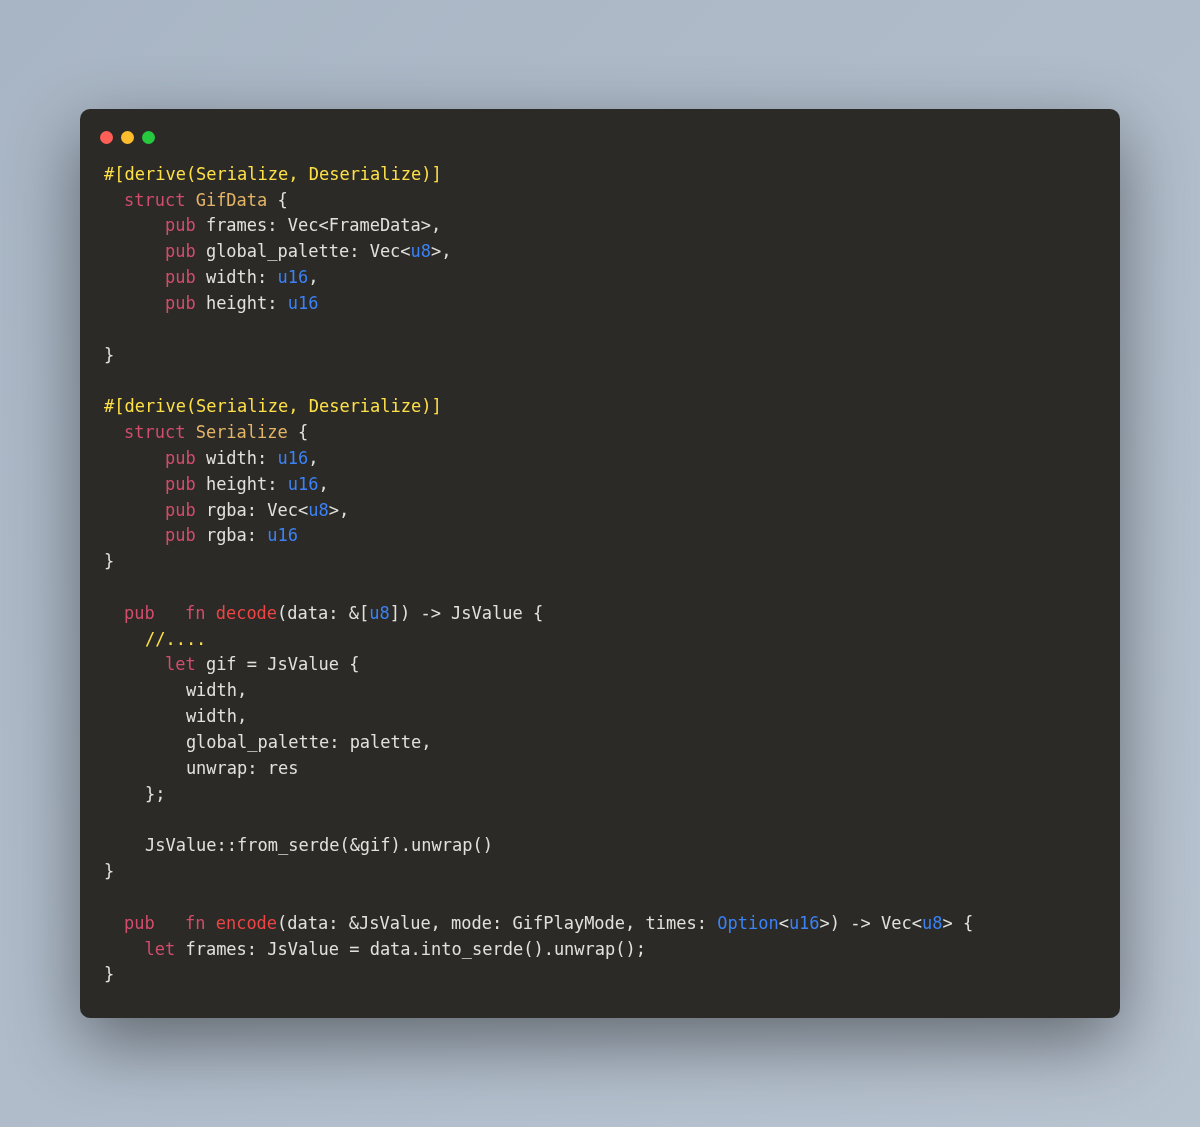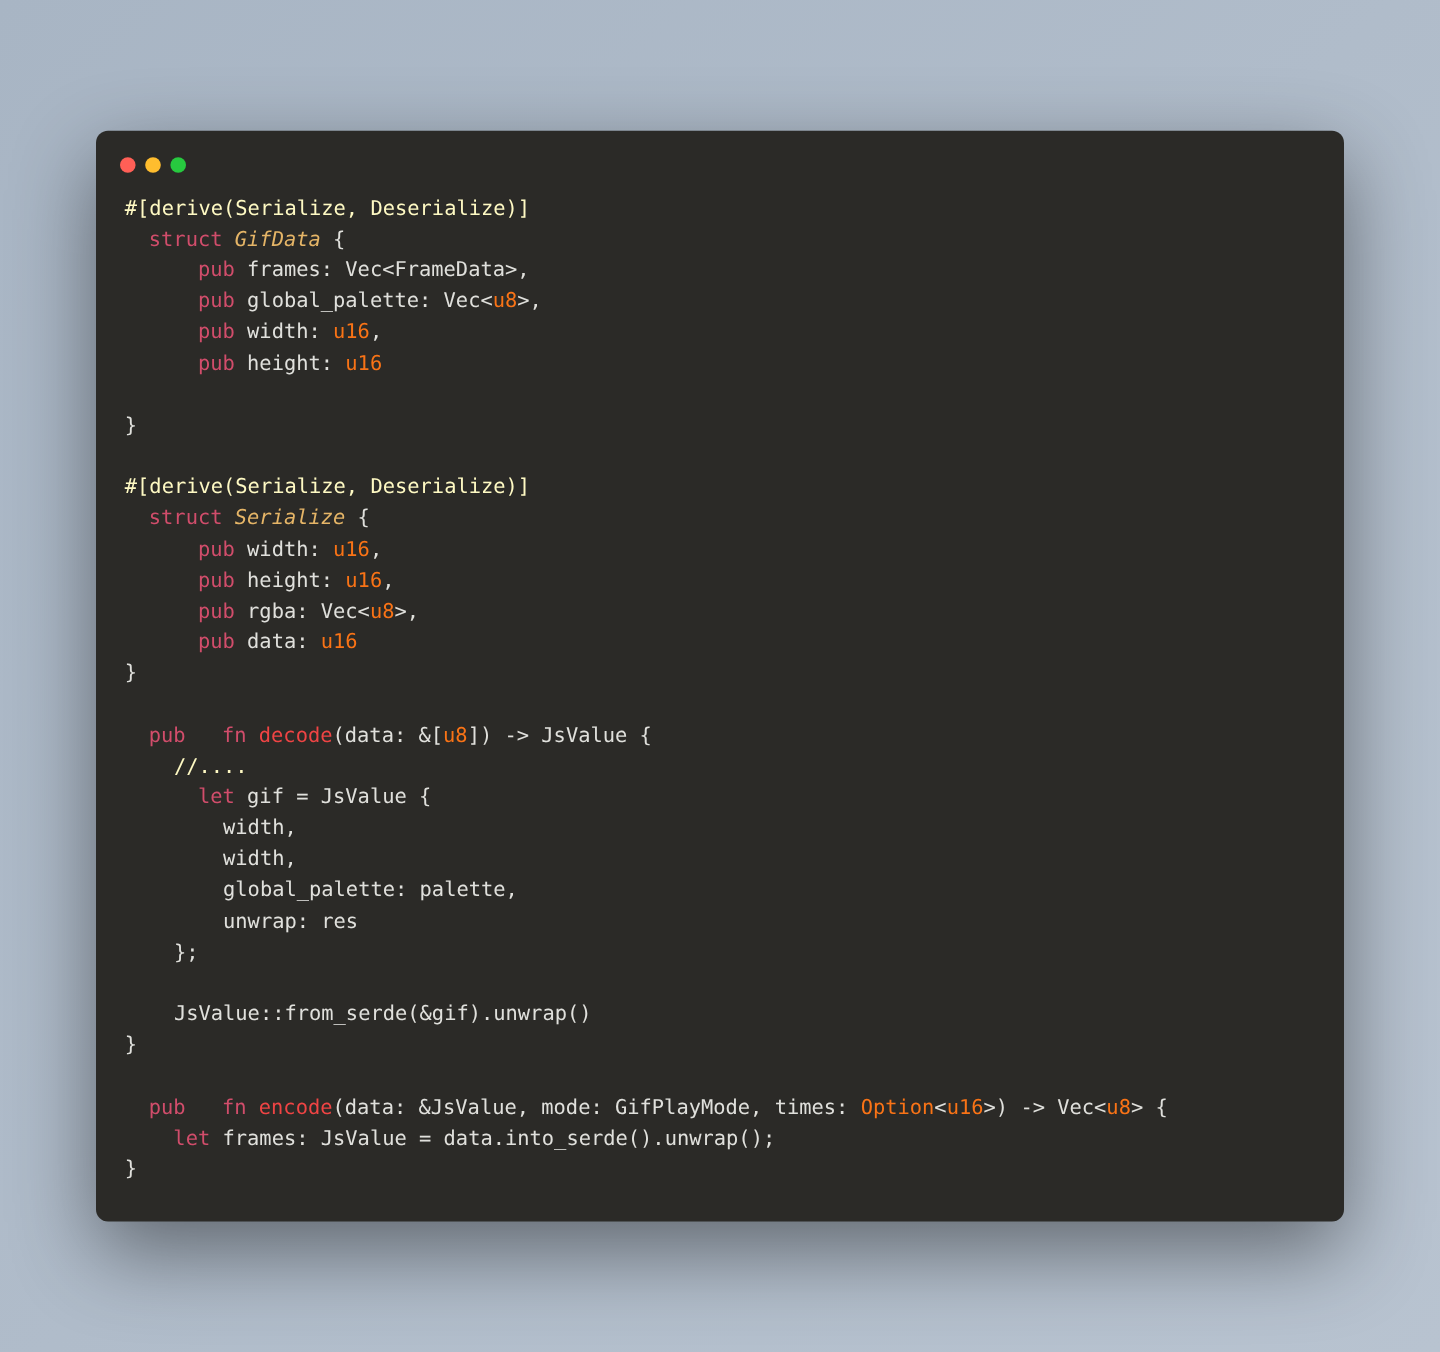--- a/index.html
+++ b/index.html
@@ -33,24 +33,24 @@
     .dot.red { background: #ff5f56; }
     .dot.yellow { background: #ffbd2e; }
     .dot.green { background: #27c93f; }
     .code {
       padding: 0 24px;
       font-size: 17px;
       line-height: 1.52;
       color: #e0e0dc;
       white-space: pre;
     }
-    .comment { color: #fef9c3; margin-top: 24px; }
+    .comment { color: #fde047; margin-top: 24px; }
     .keyword { color: #d14d6b; margin-left: 20px; }
-    .struct-name { color: #e5b567; font-style: italic; }
-    .type { color: #f97316; }
+    .struct-name { color: #e5b567; }
+    .type { color: #3b82f6; }
     .fn-name { color: #ef4444; }
   </style>
 </head>
 <body>
 
 <div class="window">
   <div class="titlebar">
     <div class="dot red"></div>
     <div class="dot yellow"></div>
     <div class="dot green"></div>
@@ -62,21 +62,21 @@
 <span class="keyword">    pub</span><span> width: </span><span class="type">u16</span><span>,</span>
 <span class="keyword">    pub</span><span> height: </span><span class="type">u16</span>
 <span> </span>
 <span>}</span>
 <span> </span>
 <span class="comment">#[derive(Serialize, Deserialize)]</span>
 <span class="keyword">struct</span><span class="struct-name"> Serialize</span><span> {</span>
 <span class="keyword">    pub</span><span> width: </span><span class="type">u16</span><span>,</span>
 <span class="keyword">    pub</span><span> height: </span><span class="type">u16</span><span>,</span>
 <span class="keyword">    pub</span><span> rgba: Vec&lt;</span><span class="type">u8</span><span>&gt;,</span>
-<span class="keyword">    pub</span><span> data: </span><span class="type">u16</span>
+<span class="keyword">    pub</span><span> rgba: </span><span class="type">u16</span>
 <span>}</span>
 <span> </span>
 <span class="keyword">pub</span><span class="keyword"> fn</span><span class="fn-name"> decode</span><span>(data: &amp;[</span><span class="type">u8</span><span>]) -&gt; JsValue {</span>
 <span class="comment">    //....</span>
 <span class="keyword">    let</span><span> gif = JsValue {</span>
 <span>        width,</span>
 <span>        width,</span>
 <span>        global_palette: palette,</span>
 <span>        unwrap: res</span>
 <span>    };</span>

